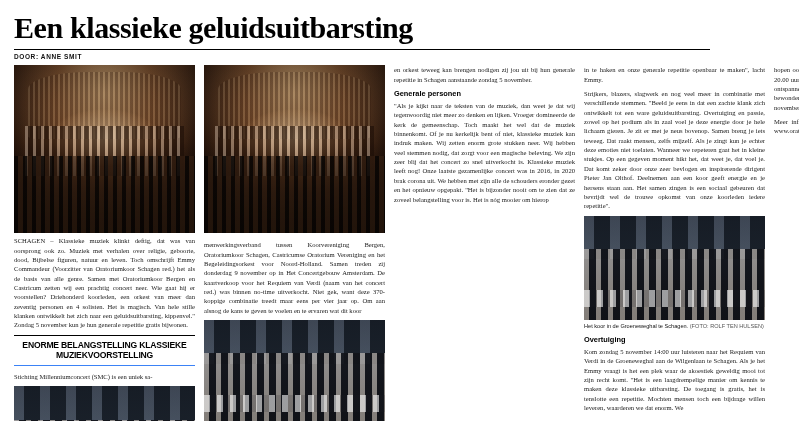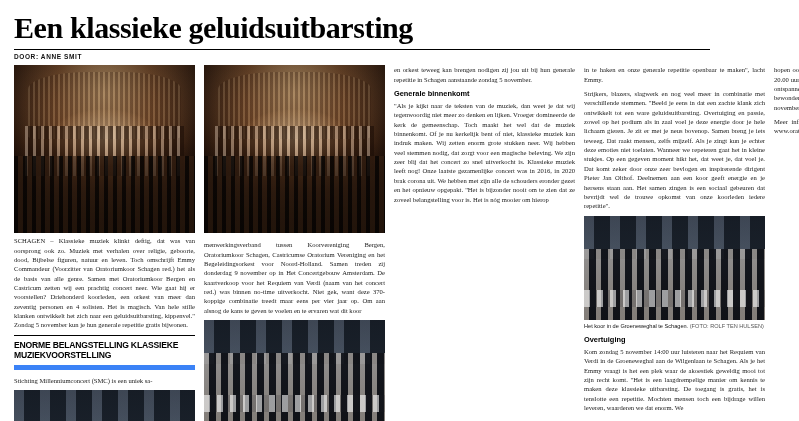--- a/index.html
+++ b/index.html
@@ -63,23 +63,24 @@
   }
   .subhead {
     font-family: "Liberation Sans", sans-serif;
     font-weight: bold;
     font-size: 7.4px;
     margin: 3px 0 3px 0;
     color: #000;
   }
   .tagbox {
     border-top: 1px solid #000;
-    border-bottom: 5px solid #3b82f6;
+    border-bottom: 1px solid #3b82f6;
     padding: 4px 0 5px 0;
     margin: 4px 0 6px 0;
+    text-align: center;
   }
   .tagbox .tagline {
     font-family: "Liberation Sans", sans-serif;
     font-weight: bold;
     font-size: 8.6px;
     line-height: 1.18;
     letter-spacing: -0.2px;
     color: #000;
   }
   .photo {
@@ -258,21 +259,21 @@
         <div class="choirscene">
           <div class="windows"></div>
           <div class="people"></div>
           <div class="folders"></div>
         </div>
       </div>
     </div>
 
     <div class="col">
       <p>en orkest teweeg kan brengen nodigen zij jou uit bij hun generale repetitie in Schagen aanstaande zondag 5 november.</p>
-      <h2 class="subhead">Generale binnenkomt</h2>
+      <h2 class="subhead">Generale personen</h2>
       <p>"Als je kijkt naar de teksten van de muziek, dan weet je dat wij tegenwoordig niet meer zo denken en lijken. Vroeger domineerde de kerk de gemeenschap. Toch maakt het wel dat de muziek binnenkomt. Of je nu kerkelijk bent of niet, klassieke muziek kan indruk maken. Wij zetten enorm grote stukken neer. Wij hebben veel stemmen nodig, dat zorgt voor een magische beleving. We zijn zeer blij dat het concert zo snel uitverkocht is. Klassieke muziek leeft nog! Onze laatste gezamenlijke concert was in 2016, in 2020 brak corona uit. We hebben met zijn alle de schouders eronder gezet en het opnieuw opgepakt. "Het is bijzonder nooit om te zien dat ze zoveel belangstelling voor is. Het is nóg mooier om hierop</p>
     </div>
 
     <div class="col">
       <p>in te haken en onze generale repetitie openbaar te maken", lacht Emmy.</p>
       <p>Strijkers, blazers, slagwerk en nog veel meer in combinatie met verschillende stemmen. "Beeld je eens in dat een zachte klank zich ontwikkelt tot een ware geluidsuitbarsting. Overtuiging en passie, zowel op het podium als in zaal voel je deze energie door je hele lichaam gieren. Je zit er met je neus bovenop. Samen breng je iets teweeg. Dat raakt mensen, zelfs mijzelf. Als je zingt kun je echter deze emoties niet toelaten. Wanneer we repeteren gaat het in kleine stukjes. Op een gegeven moment hikt het, dat weet je, dat voel je. Dat komt zeker door onze zeer bevlogen en inspirerende dirigent Pieter Jan Olthof. Deelnemen aan een koor geeft energie en je hersens staan aan. Het samen zingen is een sociaal gebeuren dat bevrijdt wel de trouwe opkomst van onze koorleden iedere repetitie".</p>
       <div class="photo choir">
         <div class="choirscene">
           <div class="windows"></div>
           <div class="people"></div>

